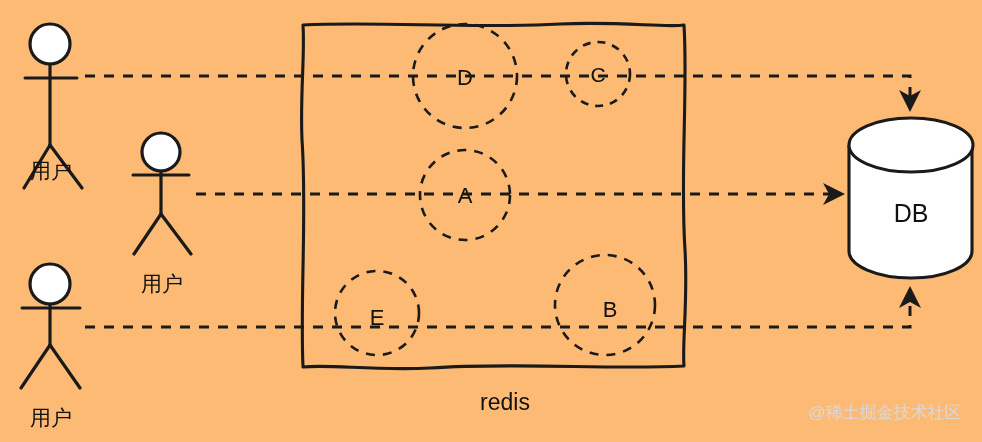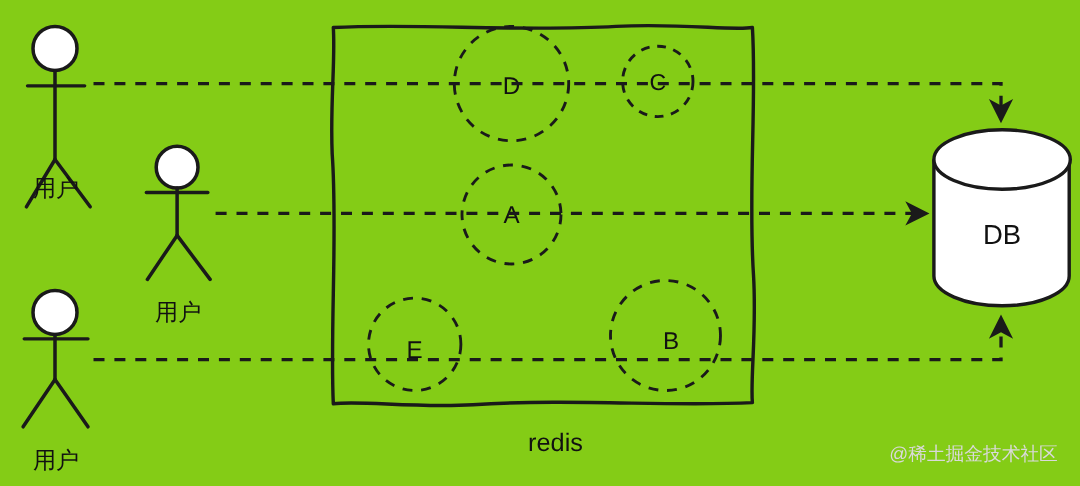--- a/index.html
+++ b/index.html
@@ -7,21 +7,21 @@
     padding: 0;
     background: #ffffff;
   }
   body {
     font-family: "Liberation Sans", sans-serif;
   }
   #canvas-wrap {
     position: relative;
     width: 982px;
     height: 442px;
-    background: #84cc16;
+    background: #fdba74;
     overflow: hidden;
   }
   #diagram {
     display: block;
     width: 982px;
     height: 442px;
   }
   .actor-label,
   .node-label,
   .box-label,

